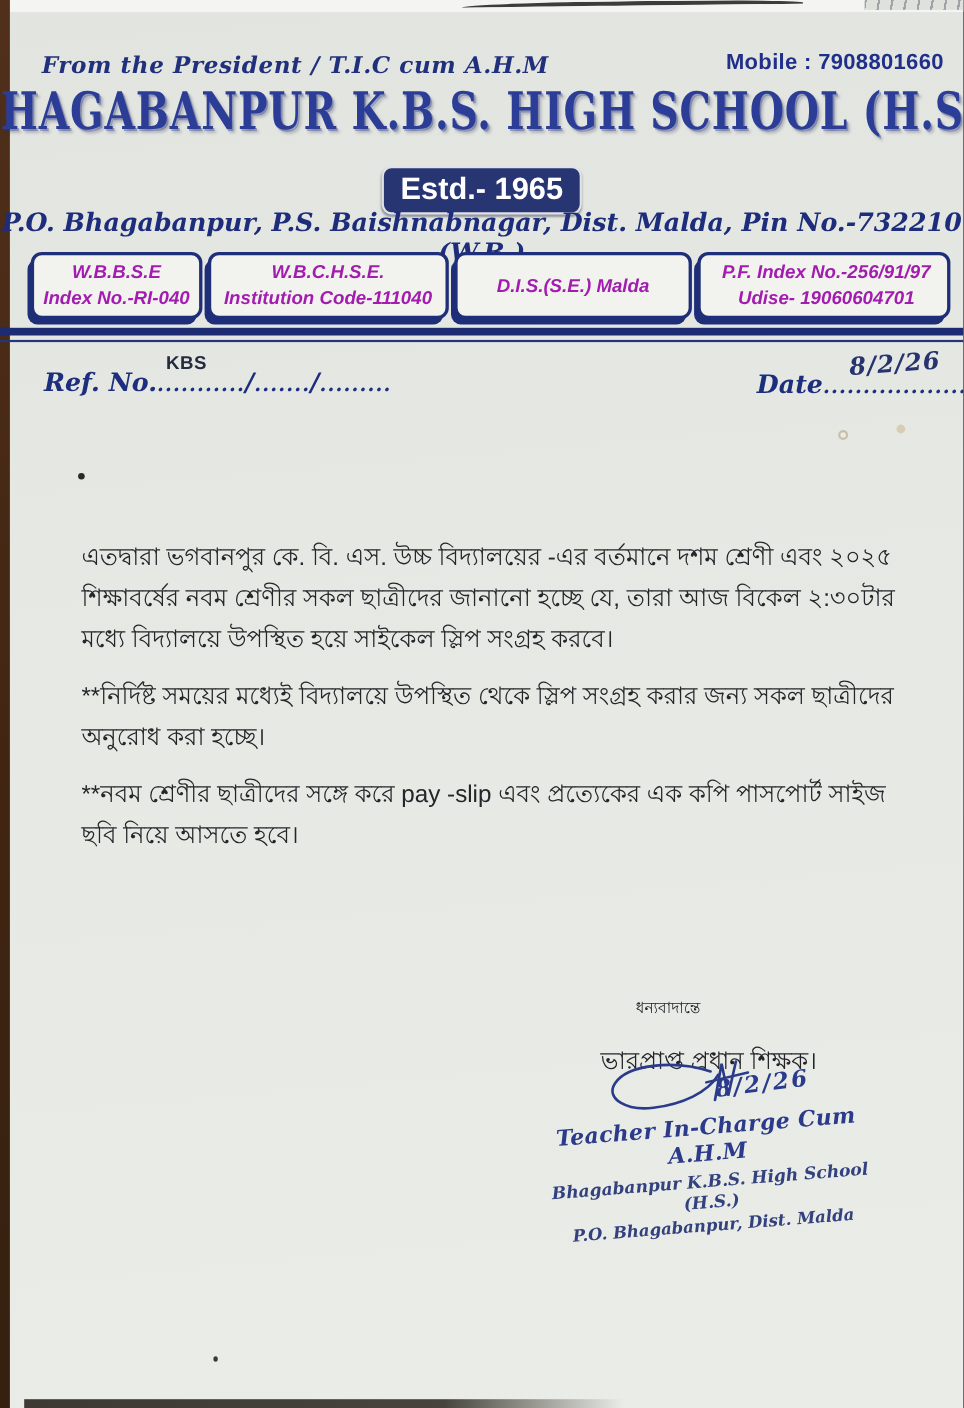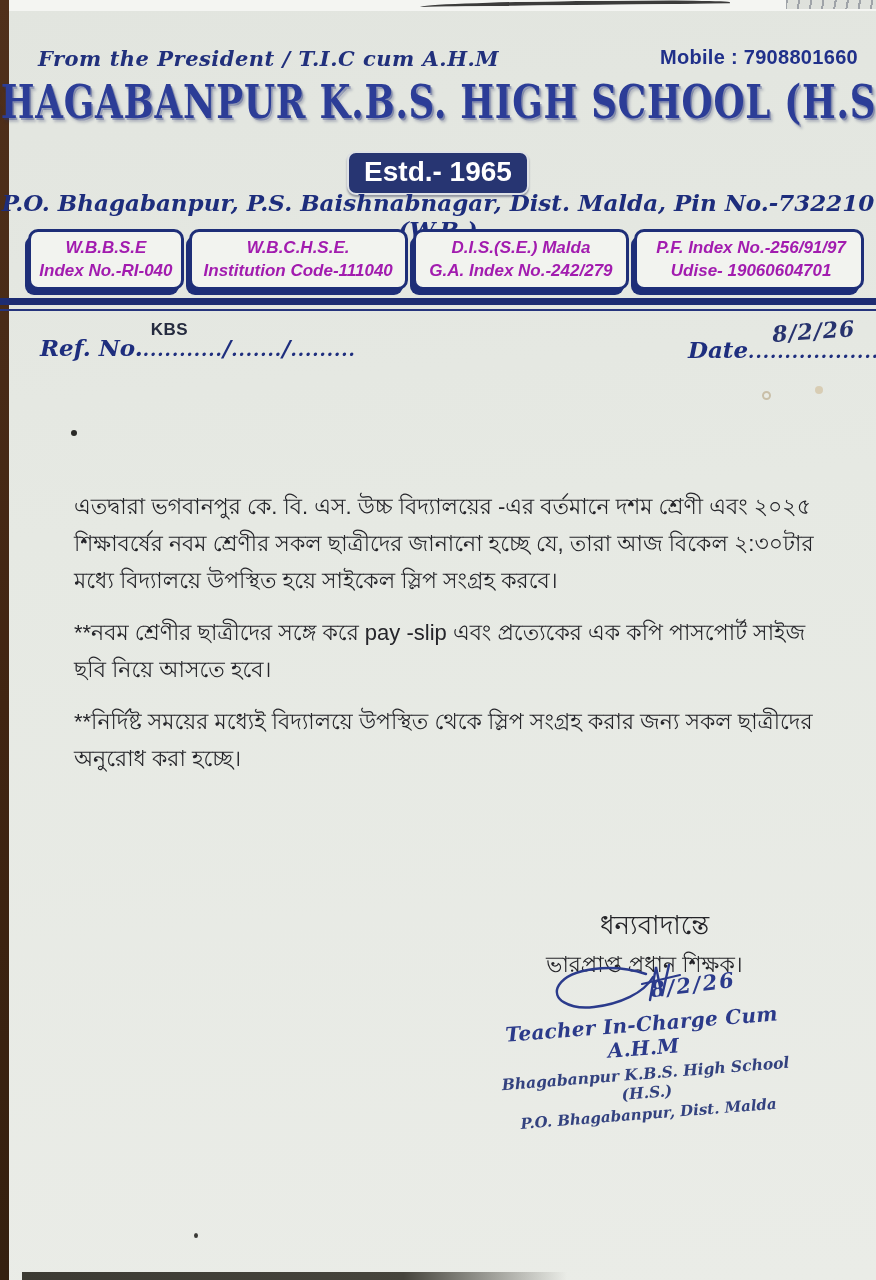--- a/index.html
+++ b/index.html
@@ -129,21 +129,21 @@
 
   
   .body-text { position: absolute; top: 488px; left: 74px; right: 50px; }
   .body-text p {
     font-size: 22px; line-height: 37px; color: #25252a;
     margin-bottom: 15px; text-align: left;
     font-family: "Liberation Sans", sans-serif;
   }
 
   
-  .thanks { position: absolute; left: 600px; top: 905px; font-size: 26px; color: #242428; }
+  .thanks { position: absolute; left: 578px; top: 905px; font-size: 14px; color: #242428; }
   .designation { position: absolute; left: 546px; top: 947px; font-size: 22px; color: #242428; }
   .sig-svg { position: absolute; left: 550px; top: 960px; }
   .sig-date {
     position: absolute; left: 650px; top: 972px;
     font-family: "DejaVu Serif", serif; font-style: italic; font-weight: 600;
     font-size: 21px; color: #2b3b8c; transform: rotate(-7deg); letter-spacing: 2px;
   }
   .stamp {
     position: absolute; left: 488px; top: 1012px; width: 314px;
     text-align: center; transform: rotate(-4.5deg);
@@ -187,21 +187,20 @@
     <div class="index-box box-1">
       <span class="bl">W.B.B.S.E</span>
       <span class="bl">Index No.-RI-040</span>
     </div>
     <div class="index-box box-2">
       <span class="bl">W.B.C.H.S.E.</span>
       <span class="bl">Institution Code-111040</span>
     </div>
     <div class="index-box box-3">
       <span class="bl">D.I.S.(S.E.) Malda</span>
-      <span class="bl">G.A. Index No.-242/279</span>
     </div>
     <div class="index-box box-4">
       <span class="bl">P.F. Index No.-256/91/97</span>
       <span class="bl">Udise- 19060604701</span>
     </div>
   </div>
 
   <div class="rule-thick"></div>
   <div class="rule-thin"></div>
 
@@ -209,22 +208,22 @@
     <div class="ref-group script">
       <span>Ref. No.</span><span class="ref-slot"><span class="dots">...........</span><span class="slot-value">KBS</span></span><span>/</span><span class="dots">.......</span><span>/</span><span class="dots">.........</span>
     </div>
     <div class="date-group script">
       <span>Date</span><span class="dots">...</span><span class="date-slot"><span class="dots">.....................</span><span class="slot-value">8/2/26</span></span>
     </div>
   </div>
 
   <div class="body-text">
     <p>এতদ্বারা  ভগবানপুর কে. বি. এস. উচ্চ বিদ্যালয়ের -এর বর্তমানে দশম শ্রেণী এবং ২০২৫ শিক্ষাবর্ষের নবম শ্রেণীর সকল ছাত্রীদের জানানো হচ্ছে যে, তারা আজ বিকেল ২:৩০টার মধ্যে বিদ্যালয়ে উপস্থিত হয়ে সাইকেল স্লিপ সংগ্রহ করবে।</p>
+    <p>**নির্দিষ্ট সময়ের মধ্যেই বিদ্যালয়ে উপস্থিত থেকে স্লিপ সংগ্রহ করার জন্য সকল ছাত্রীদের অনুরোধ করা হচ্ছে।</p>
     <p>**নবম শ্রেণীর ছাত্রীদের সঙ্গে করে  pay -slip এবং  প্রত্যেকের এক কপি পাসপোর্ট সাইজ ছবি নিয়ে আসতে হবে।</p>
-    <p>**নির্দিষ্ট সময়ের মধ্যেই বিদ্যালয়ে উপস্থিত থেকে স্লিপ সংগ্রহ করার জন্য সকল ছাত্রীদের অনুরোধ করা হচ্ছে।</p>
   </div>
 
   <div class="thanks">ধন্যবাদান্তে</div>
   <div class="designation">ভারপ্রাপ্ত প্রধান শিক্ষক।</div>
 
   <svg class="sig-svg" width="190" height="56" viewBox="0 0 190 56">
     <path d="M96,14 C62,3 20,8 9,25 C0,39 20,50 44,47 C70,44 94,33 103,17" fill="none" stroke="#2b3b8c" stroke-width="2.4" stroke-linecap="round"></path>
     <path d="M100,40 L106,7 L112,36 L119,5" fill="none" stroke="#2b3b8c" stroke-width="2.4" stroke-linecap="round"></path>
     <path d="M92,24 L130,15" fill="none" stroke="#2b3b8c" stroke-width="2.2" stroke-linecap="round"></path>
   </svg>

